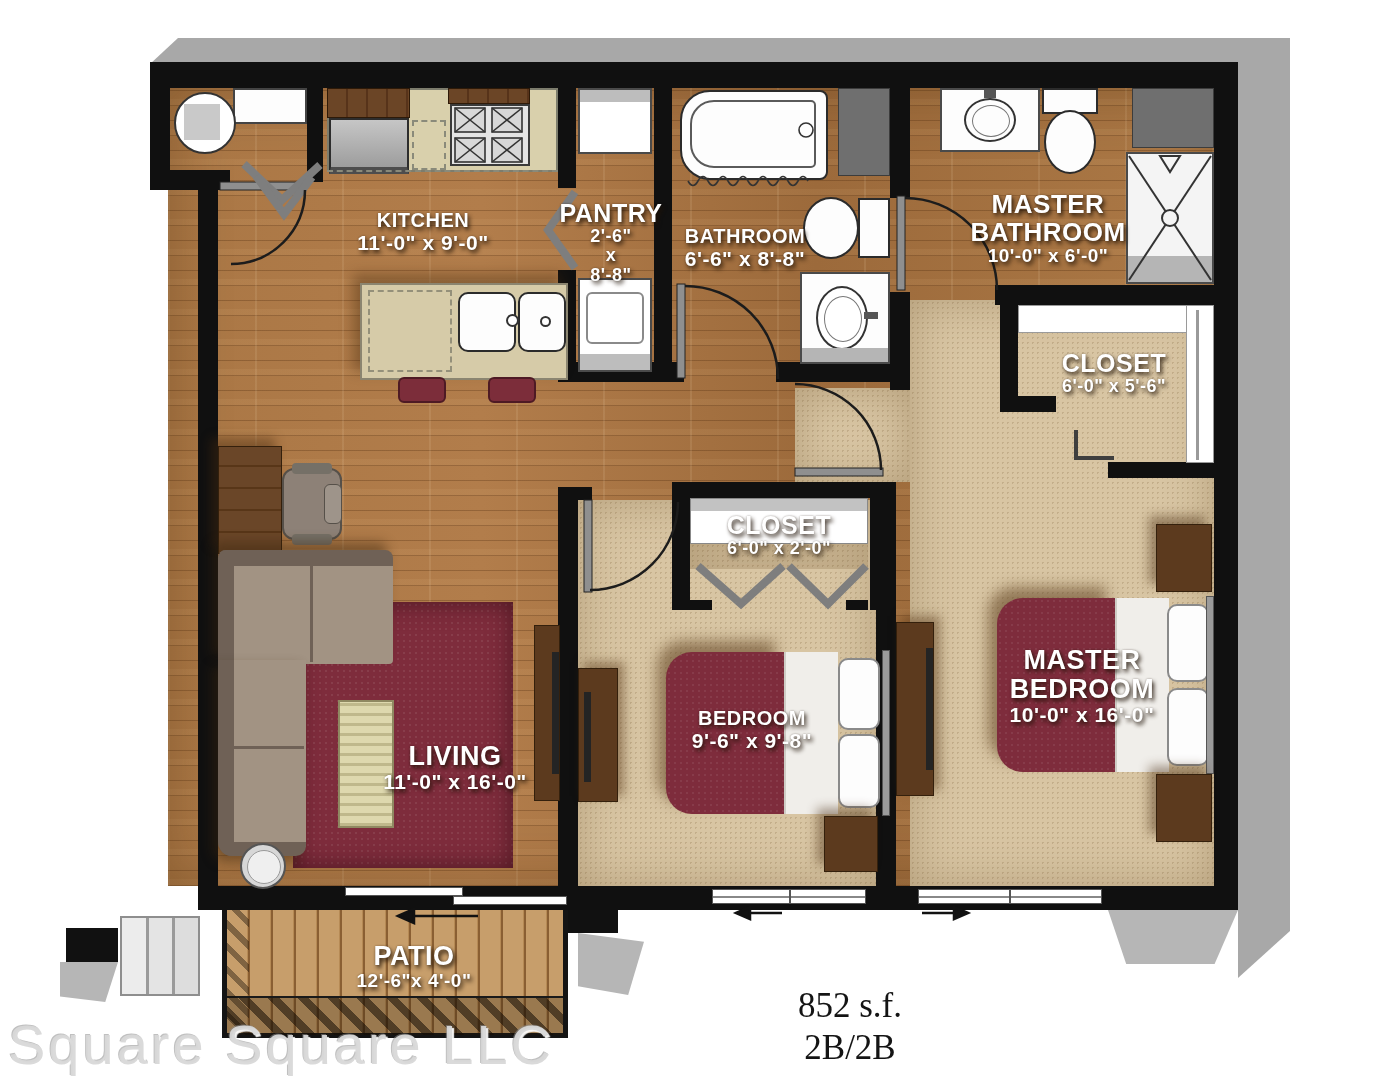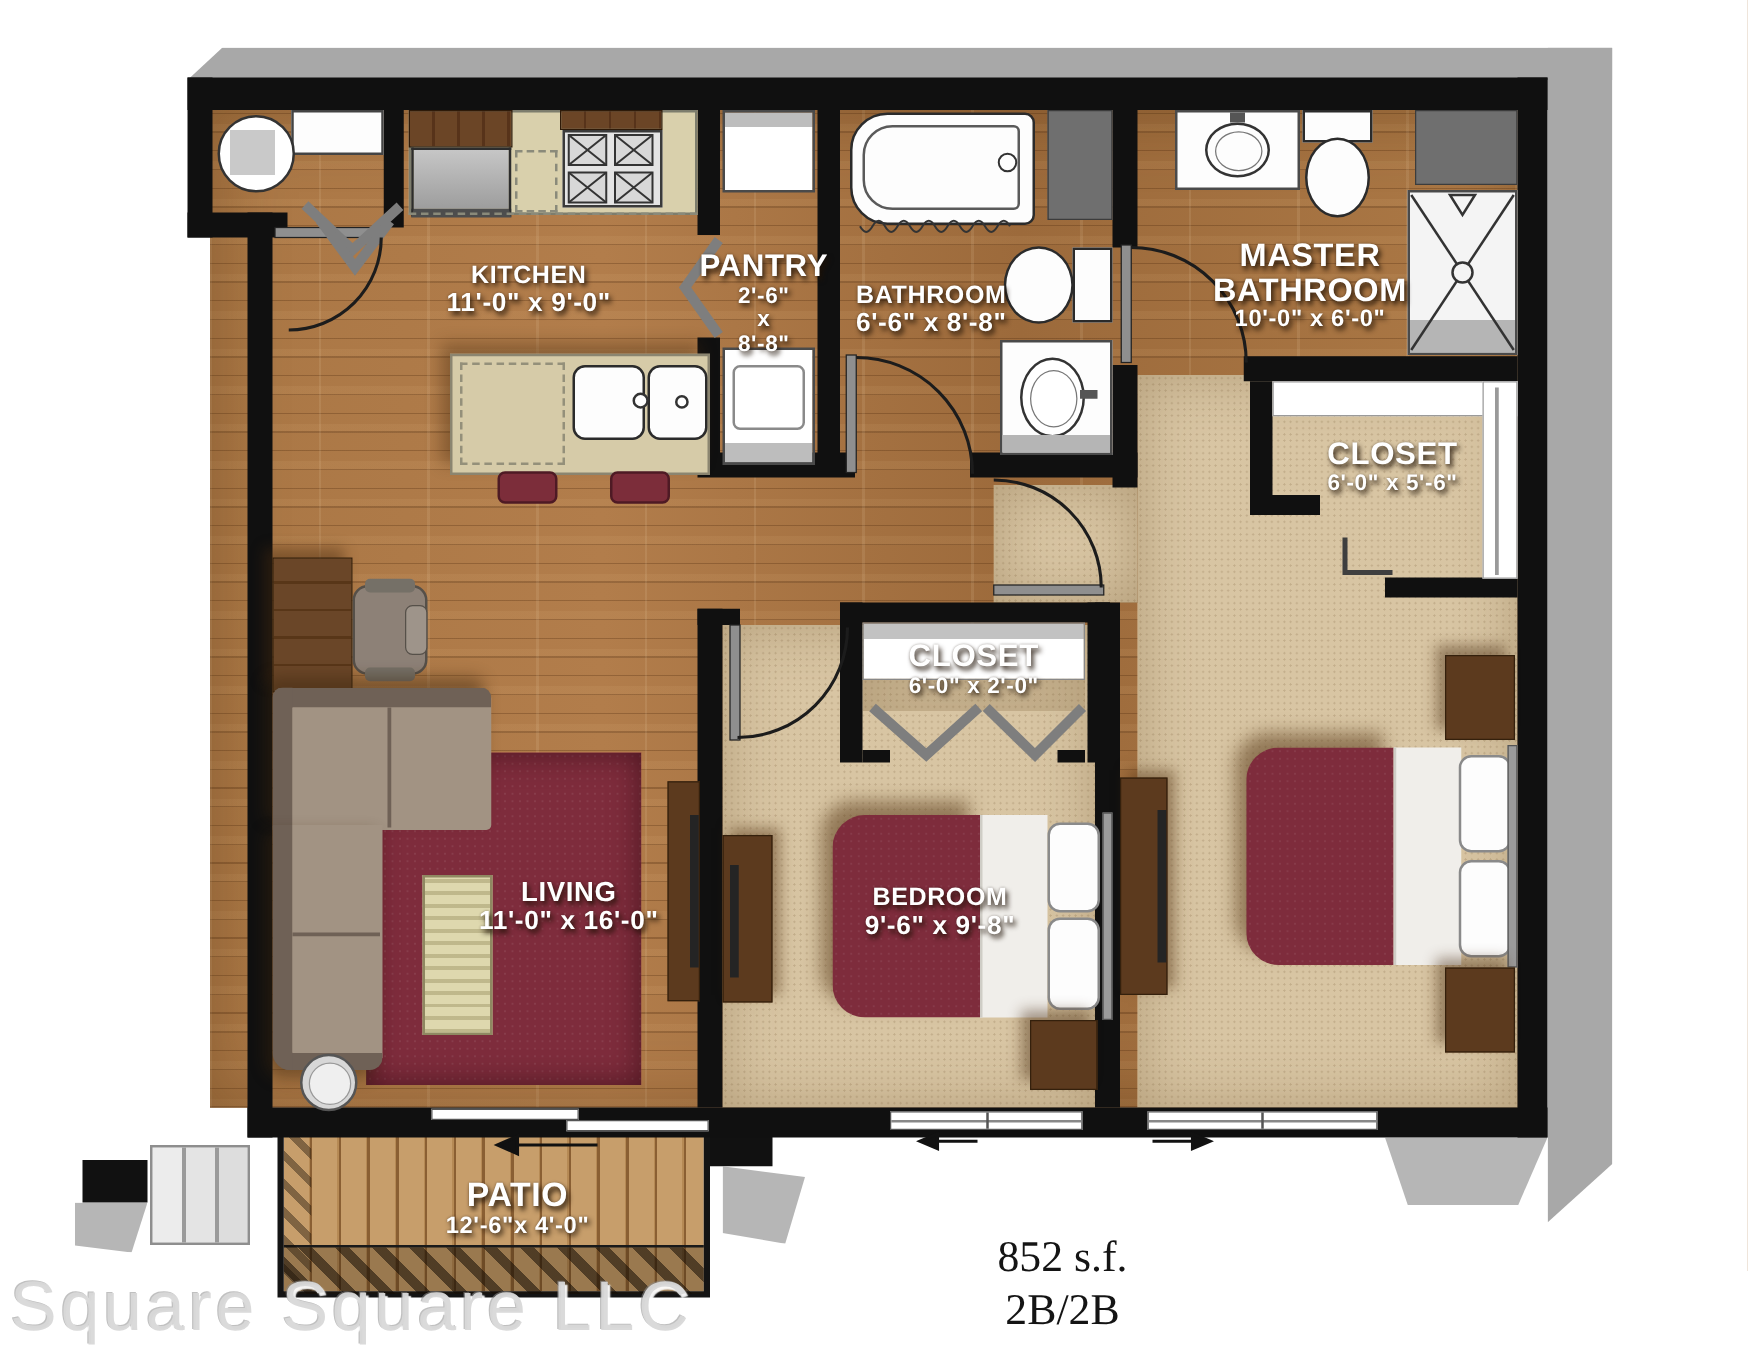--- a/index.html
+++ b/index.html
@@ -277,27 +277,31 @@
   </div>
   <div class="label small" style="left:1114px;top:350px;">
     <div class="room-name">CLOSET</div>
     <div class="room-dims">6'-0" x 5'-6"</div>
   </div>
   <div class="label small" style="left:779px;top:512px;">
     <div class="room-name">CLOSET</div>
     <div class="room-dims">6'-0" x 2'-0"</div>
   </div>
   <div class="label" style="left:455px;top:702px;">
-    <div class="room-name" style="font-size:22px;">LIVING</div>
+    <div class="room-name" style="font-size:27px;margin-top:40px;">LIVING</div>
     <div class="room-dims">11'-0" x 16'-0"</div>
   </div>
   <div class="label" style="left:752px;top:708px;">
     <div class="room-name">BEDROOM</div>
     <div class="room-dims">9'-6" x 9'-8"</div>
   </div>
+  <div class="label" style="left:1082px;top:646px;width:210px;">
+    <div class="room-name" style="font-size:27px;">MASTER BEDROOM</div>
+    <div class="room-dims">10'-0" x 16'-0"</div>
+  </div>
   <div class="label" style="left:396px;top:942px;z-index:7;margin-left:18px;">
     <div class="room-name" style="font-size:27px;">PATIO</div>
     <div class="room-dims" style="font-size:19px;">12'-6"x 4'-0"</div>
   </div>
 
   <div class="title-line" style="left:850px;top:986px;font-size:35px;">852 s.f.</div>
   <div class="title-line" style="left:850px;top:1028px;font-size:35px;">2B/2B</div>
 
   <div id="watermark" style="left:8px;top:1012px;">Square Square LLC</div>
 

